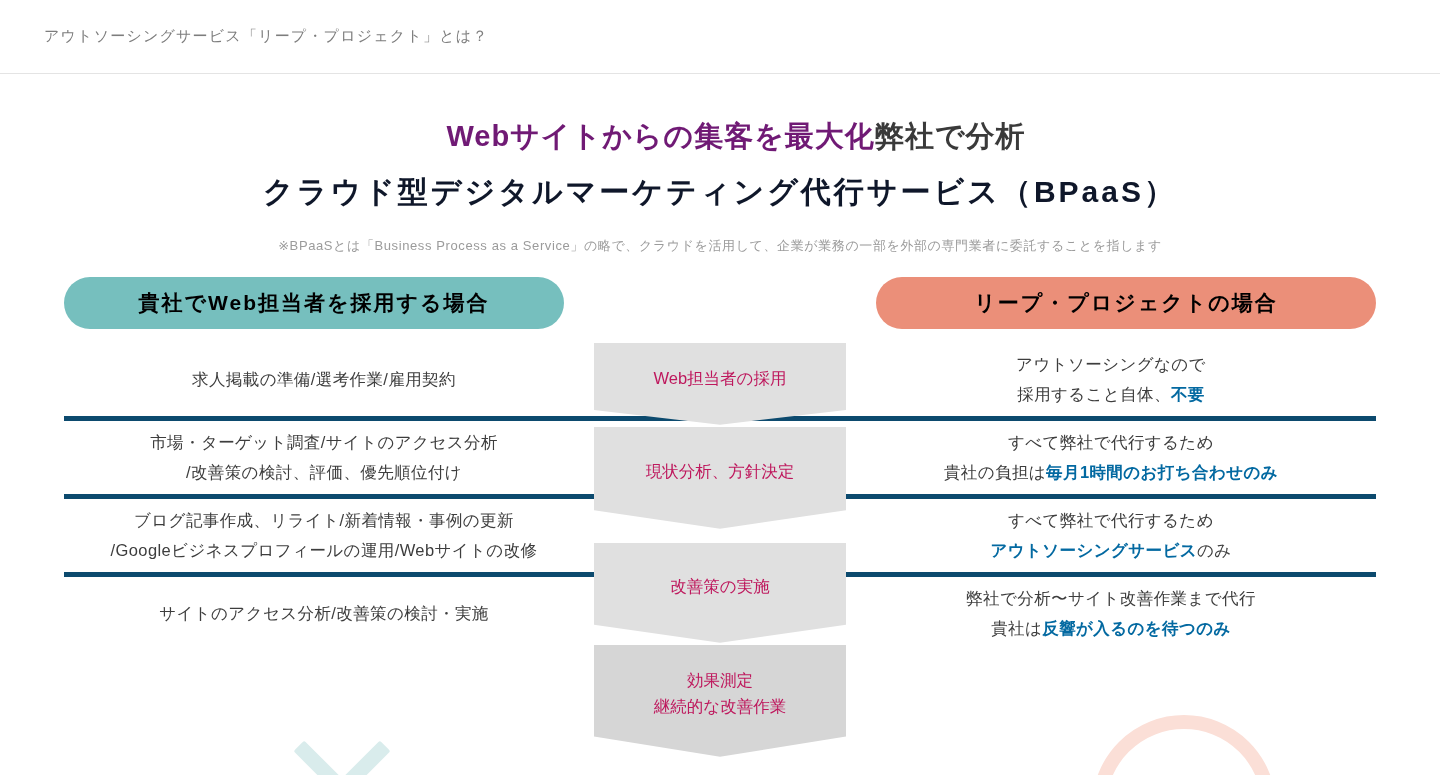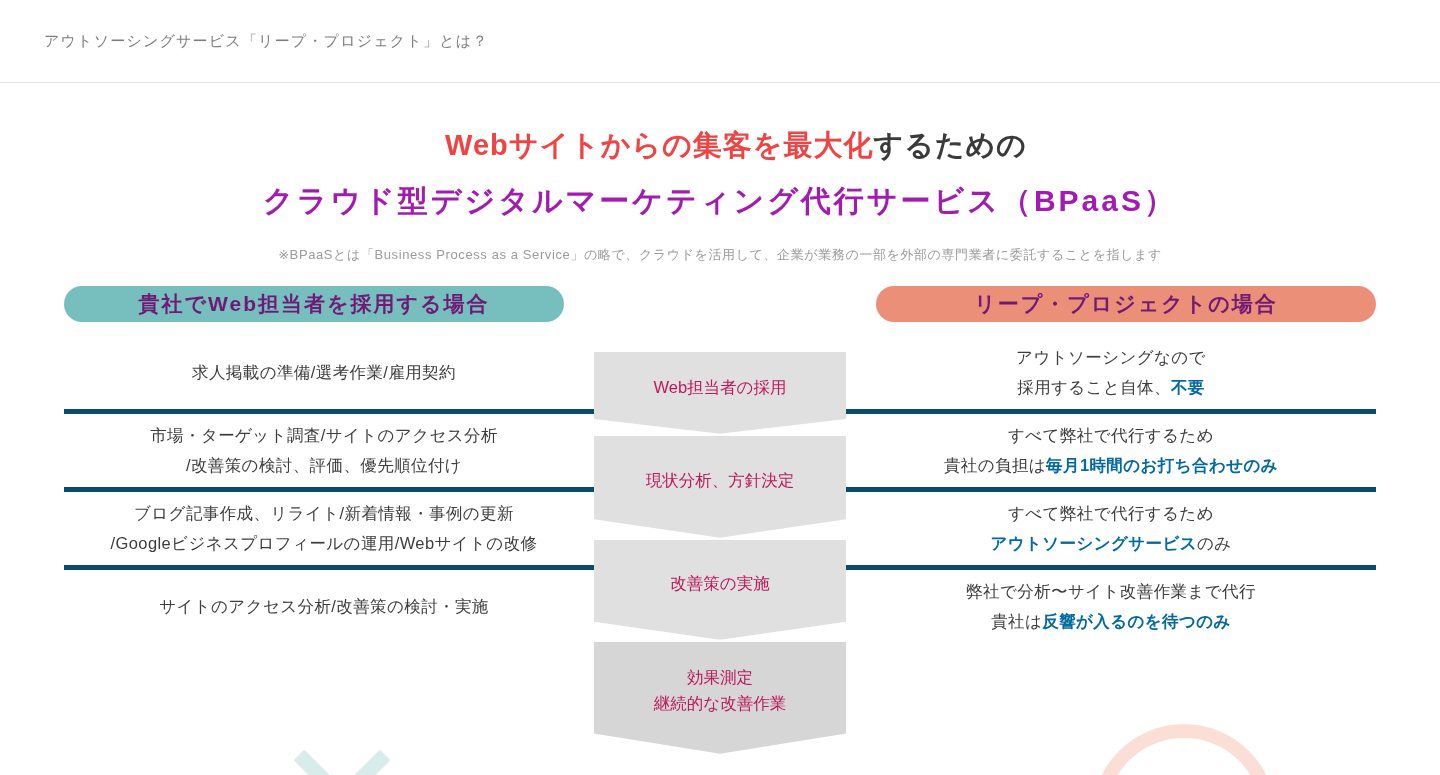--- a/index.html
+++ b/index.html
@@ -11,21 +11,21 @@
     height: 775px;
     background: #ffffff;
     font-family: "Liberation Sans", "DejaVu Sans", sans-serif;
     color: #333333;
     overflow: hidden;
     position: relative;
   }
 
   
   .page-header {
-    height: 83px;
+    height: 74px;
     border-bottom: 1px solid #e4e4e4;
     display: flex;
     align-items: center;
     padding-left: 44px;
     box-sizing: border-box;
   }
   .page-header .breadcrumb-title {
     font-size: 15px;
     color: #7d7d7d;
     letter-spacing: 1.2px;
@@ -37,28 +37,28 @@
     margin-top: 44px;
   }
   .headline-line1 {
     font-size: 29px;
     font-weight: bold;
     letter-spacing: 1px;
     color: #3a3a3a;
     line-height: 1.3;
   }
   .headline-line1 .accent {
-    color: #ef4444;
+    color: #701a75;
     margin-left: 32px;
   }
   .headline-line2 {
     font-size: 30px;
     font-weight: bold;
     letter-spacing: 3px;
-    color: #a21caf;
+    color: #0f172a;
     margin-top: 16px;
     line-height: 1.3;
   }
   .headline-note {
     font-size: 13px;
     color: #9b9b9b;
     letter-spacing: 0.6px;
     margin-top: 26px;
   }
 
@@ -71,26 +71,26 @@
   }
   .compare-headers {
     display: flex;
     justify-content: space-between;
     align-items: center;
     position: relative;
     z-index: 3;
   }
   .col-head {
     width: 500px;
-    height: 36px;
+    height: 52px;
     border-radius: 26px;
     display: flex;
     align-items: center;
     justify-content: center;
-    color: #701a75;
+    color: #000000;
     font-size: 21px;
     font-weight: bold;
     letter-spacing: 2px;
     box-sizing: border-box;
   }
   .col-head.left { background: #76bfbe; }
   .col-head.right { background: #eb8f79; }
 
   .rows {
     position: relative;
@@ -140,21 +140,21 @@
     line-height: 1.55;
     display: flex;
     align-items: center;
     justify-content: center;
     text-align: center;
     clip-path: polygon(0 0, 100% 0, 100% 82%, 50% 100%, 0 82%);
     box-sizing: border-box;
   }
   .chev.c1 { height: 82px; padding-bottom: 10px; }
   .chev.c2 { height: 102px; margin-top: 2px; padding-bottom: 12px; background: #e0e0e0; text-align: center; }
-  .chev.c3 { height: 100px; margin-top: 2px; padding-bottom: 12px; background: #e0e0e0; }
+  .chev.c3 { height: 100px; margin-top: 14px; padding-bottom: 12px; background: #e0e0e0; }
   .chev.c4 { height: 112px; margin-top: 2px; padding-bottom: 14px; background: #d6d6d6; }
 
   
   .mark-x {
     position: absolute;
     left: 282px;
     top: 452px;
     width: 120px;
     height: 120px;
     z-index: 1;
@@ -187,21 +187,21 @@
 </style>
 </head>
 <body>
 
 <div class="page-header">
   <div class="breadcrumb-title">アウトソーシングサービス「リープ・プロジェクト」とは？</div>
 </div>
 
 <div class="headline-block">
   <div class="headline-line1">
-    <span class="accent">Webサイトからの集客を最大化</span><span>するための</span>
+    <span class="accent">Webサイトからの集客を最大化</span><span>弊社で分析</span>
   </div>
   <div class="headline-line2">クラウド型デジタルマーケティング代行サービス（BPaaS）</div>
   <div class="headline-note">※BPaaSとは「Business Process as a Service」の略で、クラウドを活用して、企業が業務の一部を外部の専門業者に委託することを指します</div>
 </div>
 
 <div class="compare">
 
   <div class="mark-x">
       <span class="a"></span>
       <span class="b"></span>

